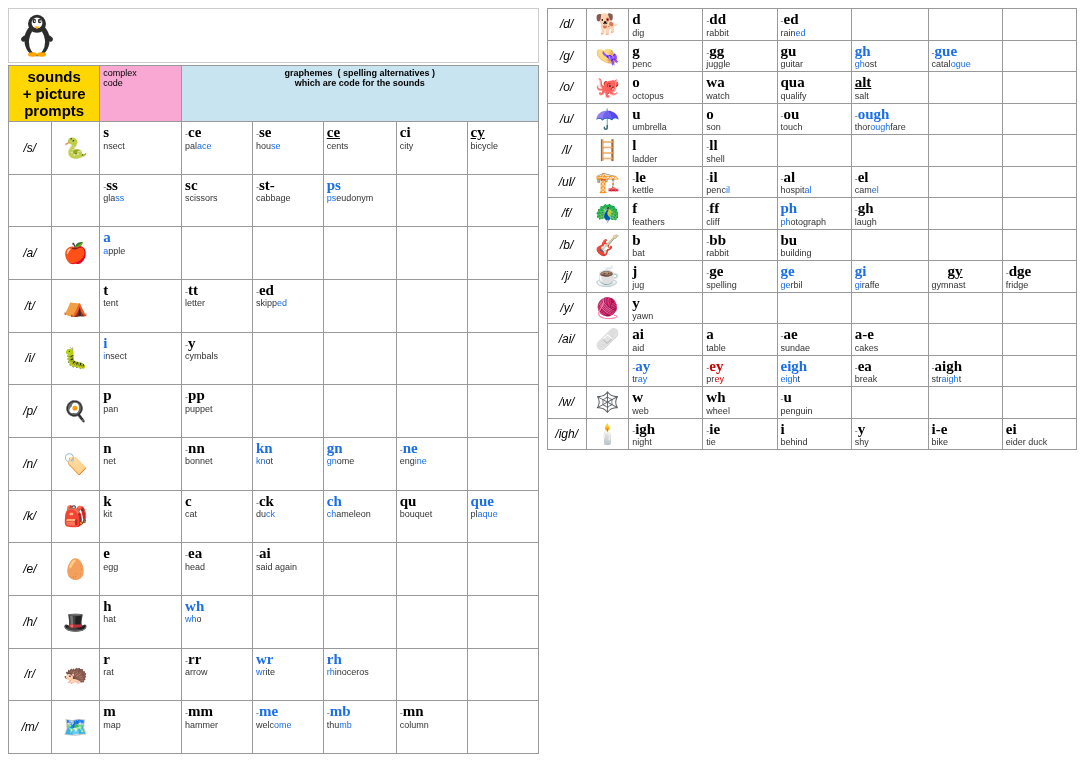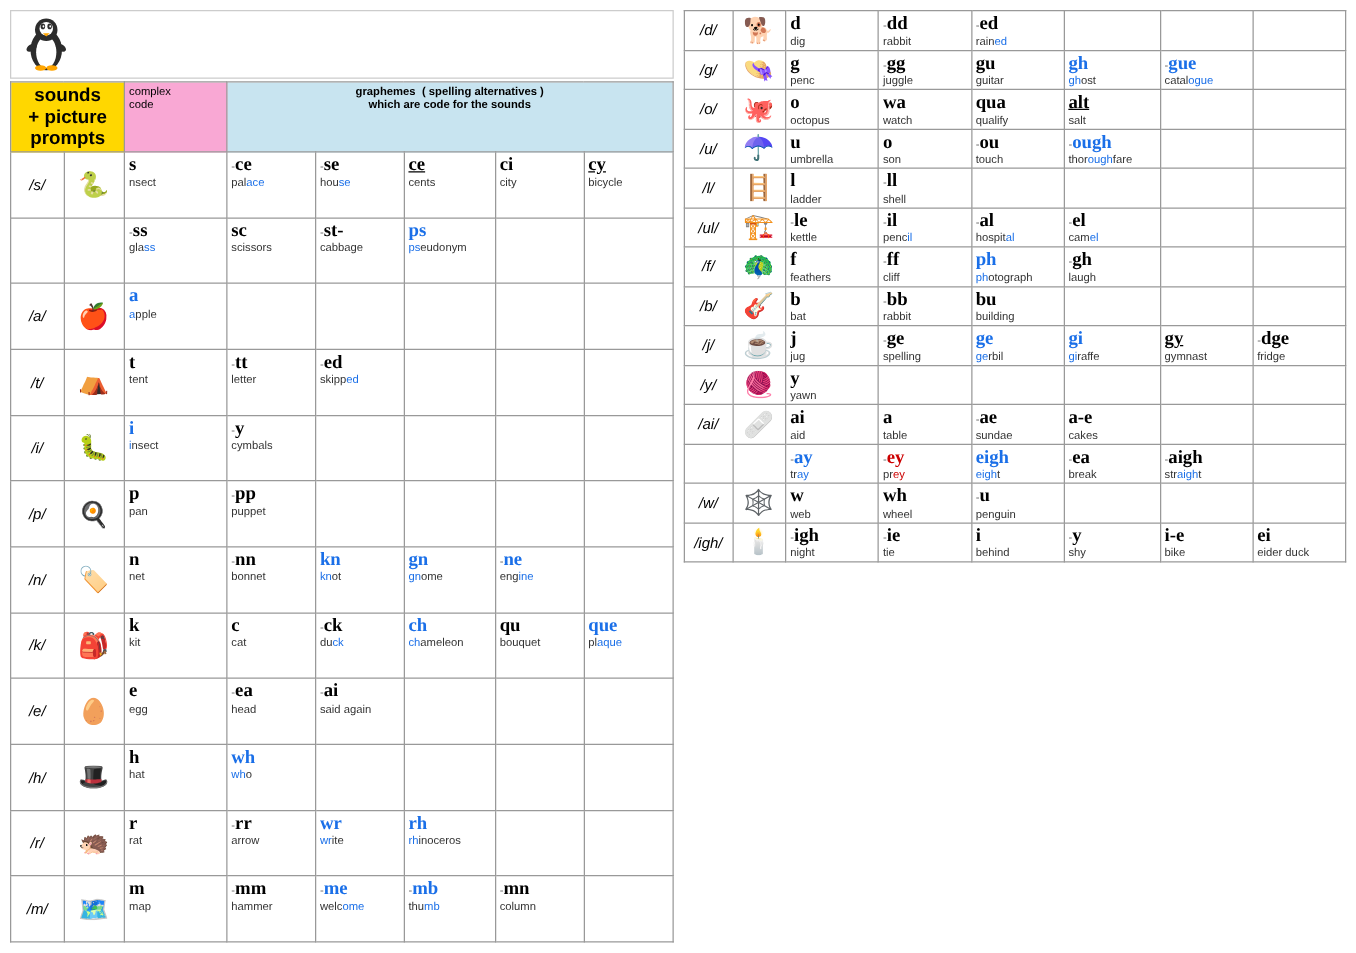--- a/index.html
+++ b/index.html
@@ -937,21 +937,21 @@
           <td>
             <div class="g-cell">
               <div style="display: flex; align-items: baseline; flex-wrap: wrap;">
                 <span class="g-main blue">gi</span>
               </div>
               <div class="g-word"><span class="hl">gi</span>raffe</div>
             </div>
           </td>
           <td>
             <div class="g-cell">
-              <div style="display: flex; align-items: flex-start; flex-wrap: wrap;">
+              <div style="display: flex; align-items: flex-start; flex-wrap: wrap; margin-left: 16px;">
                 <span class="g-main" style="text-decoration: underline;">gy</span>
               </div>
               <div class="g-word">gymnast</div>
             </div>
           </td>
           <td>
             <div class="g-cell">
               <div style="display: flex; align-items: baseline; flex-wrap: wrap;">
                 <span style="font-size: 9px; color: rgb(102, 102, 102);">-</span>
                 <span class="g-main">dge</span>

